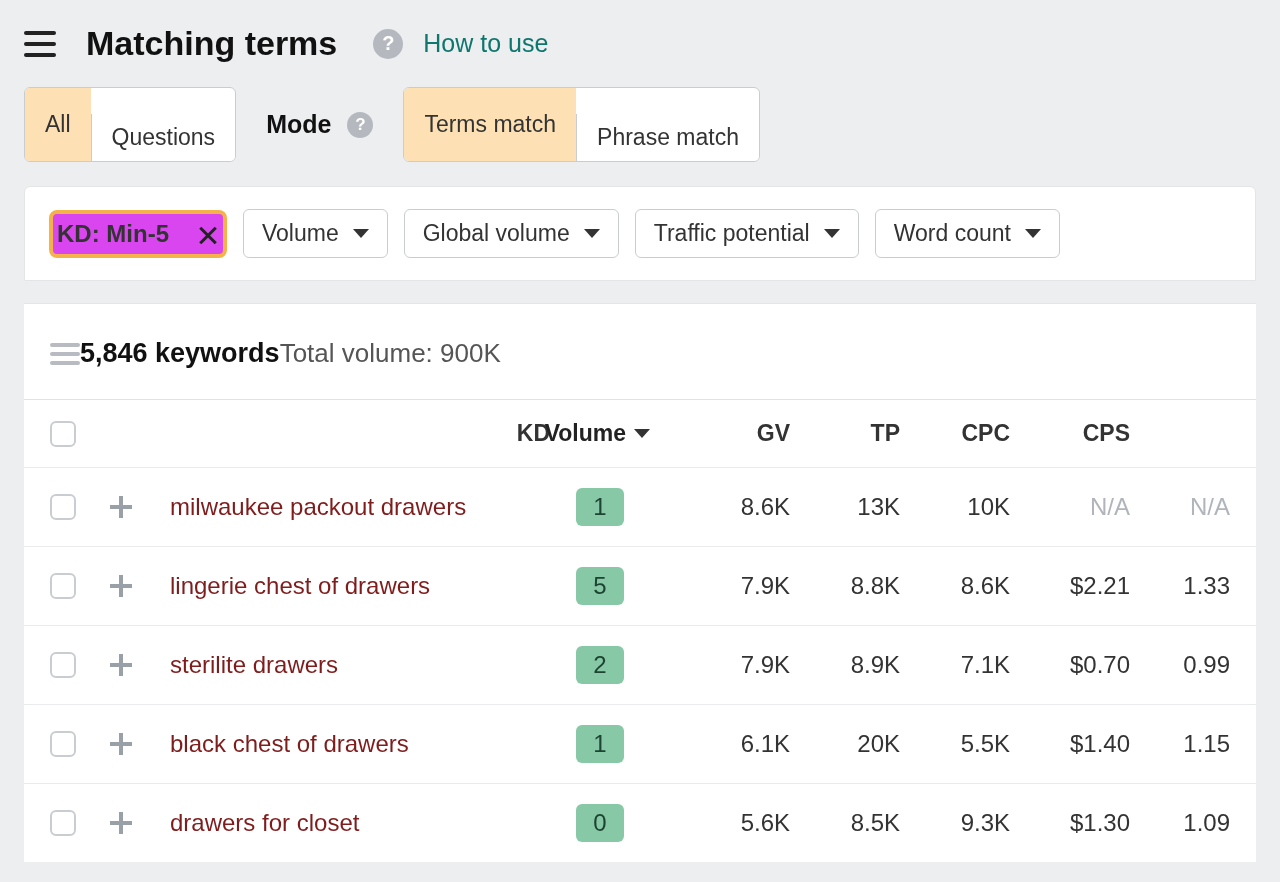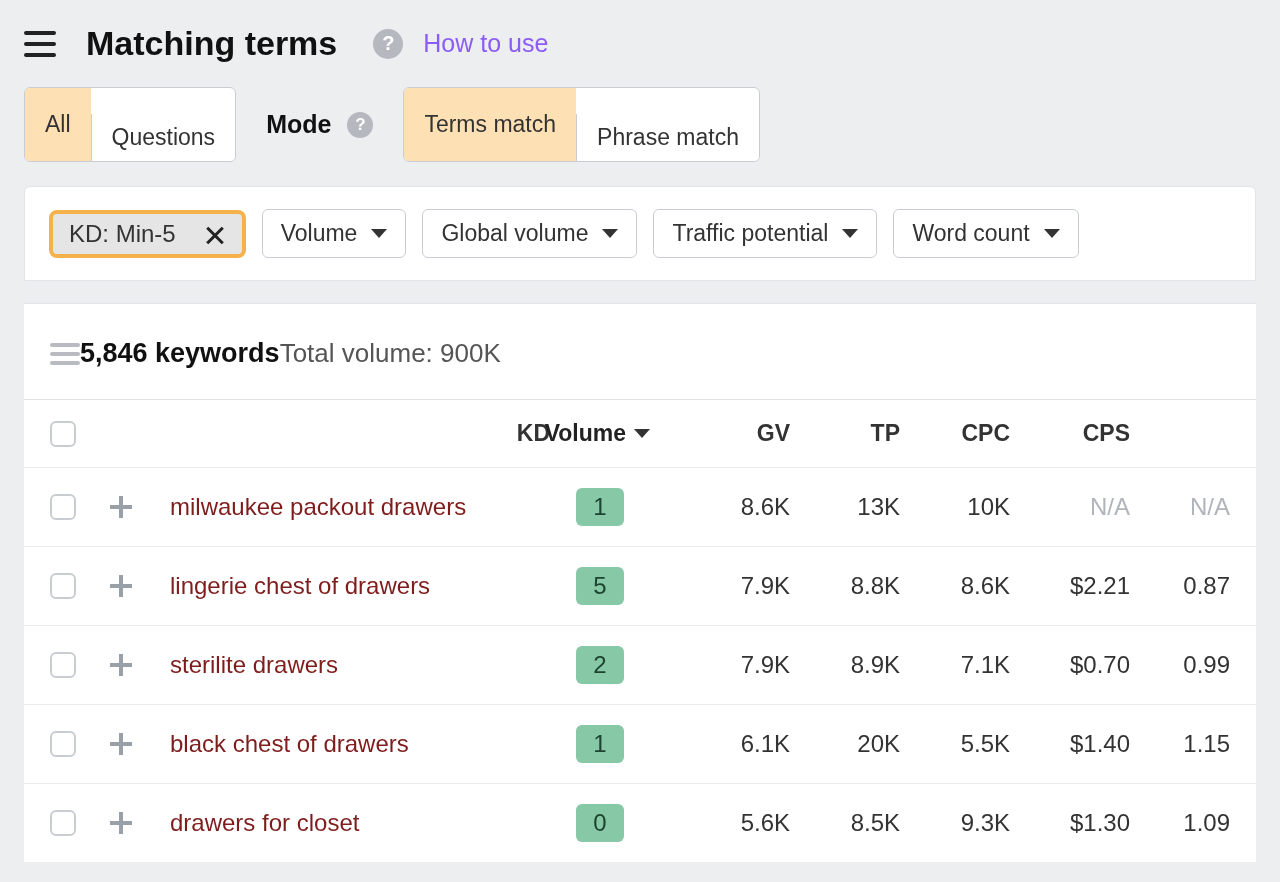--- a/index.html
+++ b/index.html
@@ -39,21 +39,21 @@
   width: 30px; height: 30px;
   border-radius: 50%;
   background: #b5b9bf;
   color: #fff;
   font-size: 20px;
   font-weight: 700;
   display: flex; align-items: center; justify-content: center;
   margin-left: 6px;
 }
 .how-to-use {
-  color: #8b5cf6;
+  color: #0f766e;
   font-size: 25px;
   margin-left: -10px;
 }
 .tab-row {
   display: flex;
   align-items: center;
   padding: 10px 32px 24px 24px;
   gap: 30px;
 }
 .seg-group {
@@ -90,26 +90,27 @@
   margin: 0 24px 22px 24px;
   padding: 22px 24px;
   display: flex;
   gap: 16px;
   align-items: center;
 }
 .filter-chip {
   display: flex;
   align-items: center;
   border: 4px solid #f6b24a;
-  background: #e5e5e5;
+  background: #d946ef;
   border-radius: 8px;
-  padding: 6px 16px;
+  padding: 6px 4px;
   font-size: 24px;
   color: #333;
   gap: 28px;
+  font-weight: bold;
 }
 .close-x {
   width: 22px; height: 22px;
   position: relative;
   cursor: pointer;
 }
 .close-x::before, .close-x::after {
   content: "";
   position: absolute; top: 50%; left: 0;
   width: 100%; height: 3px; background: #222;
@@ -295,21 +296,21 @@
           </div>
           <div>
             <div class="plus"></div>
           </div>
           <div class="kw-link">lingerie chest of drawers</div>
           <div class="kd-cell"><span class="kd-badge">5</span></div>
           <div class="num">7.9K</div>
           <div class="num">8.8K</div>
           <div class="num">8.6K</div>
           <div class="num ">$2.21</div>
-          <div class="num ">0.87</div>
+          <div class="num ">1.33</div>
         </div>
         <div class="trow">
           <div>
             <div class="checkbox"></div>
           </div>
           <div>
             <div class="plus"></div>
           </div>
           <div class="kw-link">sterilite drawers</div>
           <div class="kd-cell"><span class="kd-badge">2</span></div>

